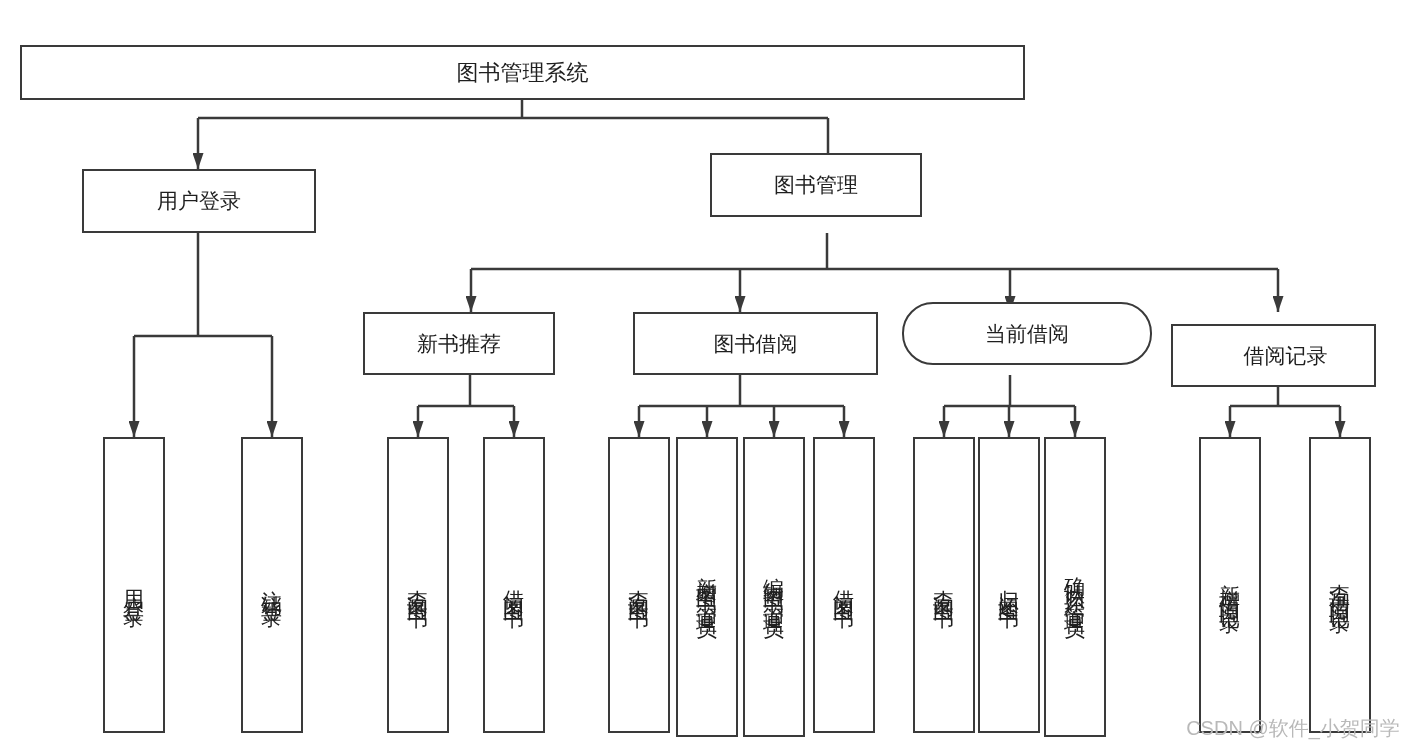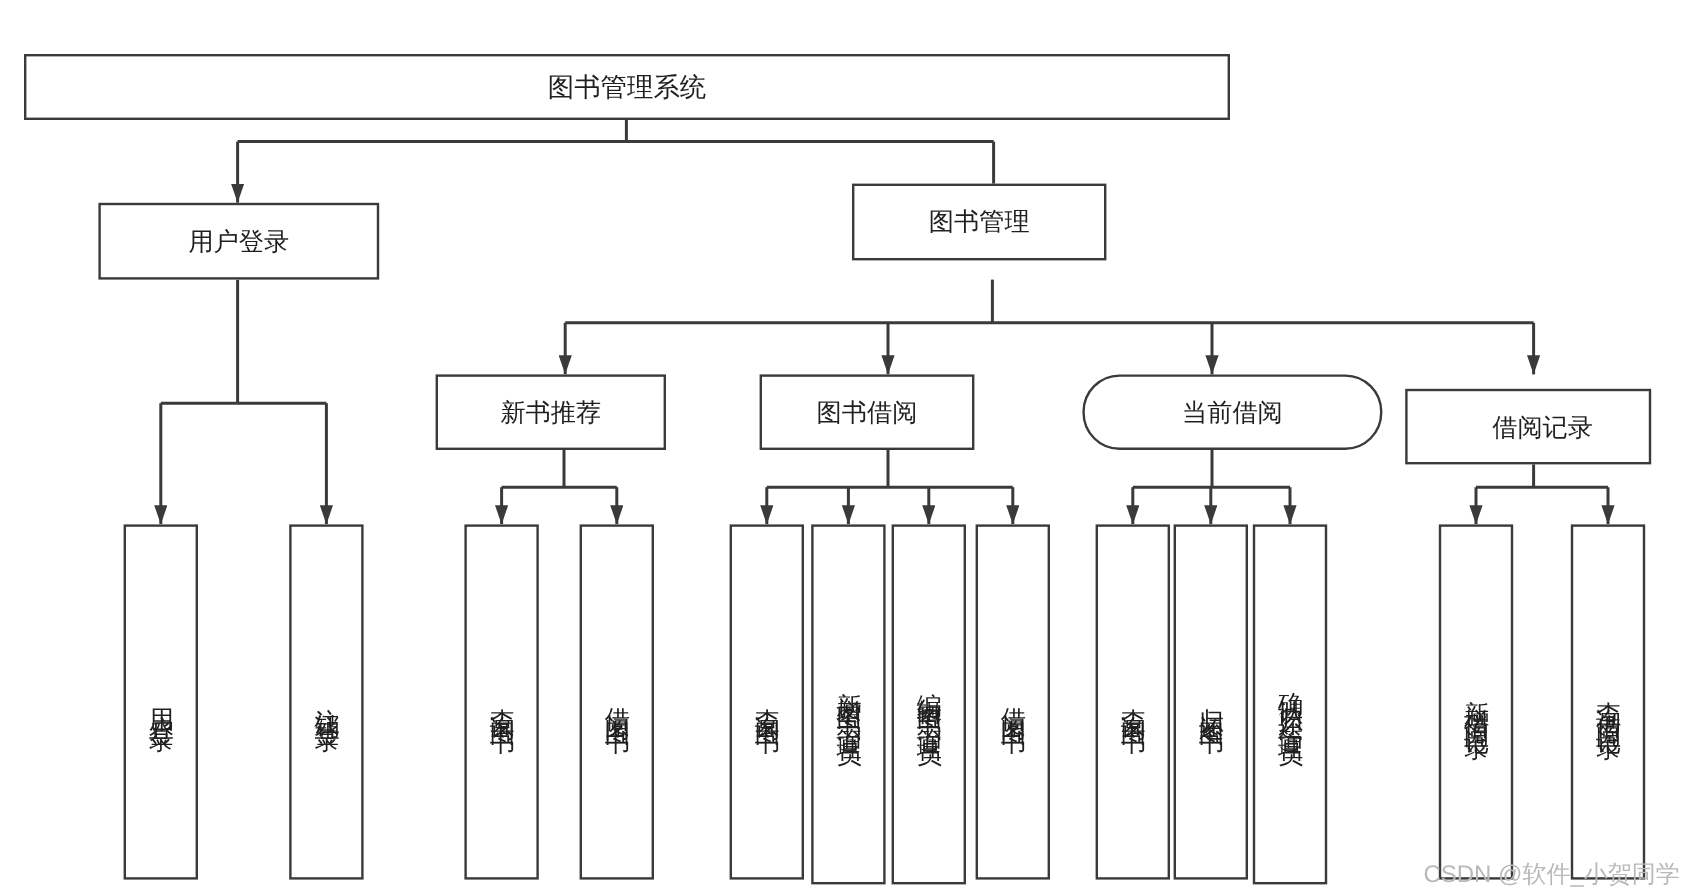--- a/index.html
+++ b/index.html
@@ -98,22 +98,22 @@
       <path d="M1340,406 V437" marker-end="url(#arrow)"></path>
     </g>
   </svg>
 
   <div class="node root" style="left:20px; top:13px; width:1005px; height:55px;margin-top:32px;">图书管理系统</div>
 
   <div class="node lvl" style="left:82px; top:169px; width:234px; height:64px;">用户登录</div>
   <div class="node lvl" style="left:710px; top:153px; width:212px; height:64px;">图书管理</div>
 
   <div class="node lvl" style="left:363px; top:312px; width:192px; height:63px;">新书推荐</div>
-  <div class="node lvl" style="left:633px; top:312px; width:179px; height:63px;">图书借阅</div>
-  <div class="node lvl" style="left:902px; top:312px; width:250px; height:63px;border-radius:31px;">当前借阅</div>
+  <div class="node lvl" style="left:633px; top:312px; width:245px; height:63px;">图书借阅</div>
+  <div class="node lvl" style="left:902px; top:302px; width:250px; height:63px;border-radius:31px;">当前借阅</div>
   <div class="node lvl" style="left:1171px; top:324px; width:205px; height:63px;padding-left:24px;">借阅记录</div>
 
   <div class="node leaf" style="left:103px; top:437px; width:62px; height:296px;">用户登录</div>
   <div class="node leaf" style="left:241px; top:437px; width:62px; height:296px;">注销登录</div>
 
   <div class="node leaf" style="left:387px; top:437px; width:62px; height:296px;">查询图书</div>
   <div class="node leaf" style="left:483px; top:437px; width:62px; height:296px;">借阅图书</div>
 
   <div class="node leaf" style="left:608px; top:437px; width:62px; height:296px;">查询图书</div>
   <div class="node leaf" style="left:676px; top:437px; width:62px; height:300px;">新增图书（管理员）</div>

